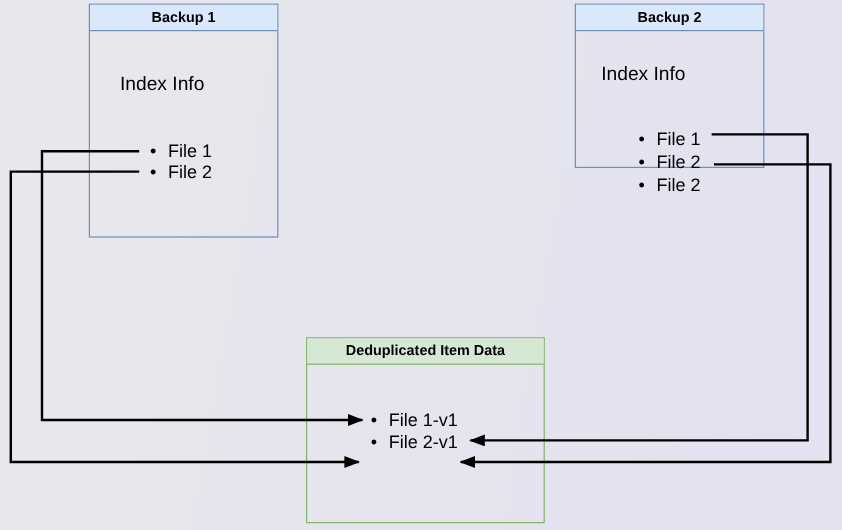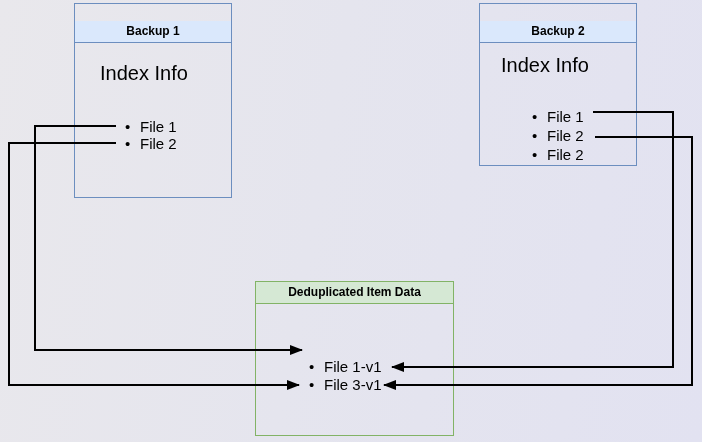--- a/index.html
+++ b/index.html
@@ -33,31 +33,31 @@
     height: 22px;
     line-height: 21px;
     text-align: center;
     font-size: 12px;
     font-weight: bold;
     color: #000;
     border-bottom: 1.5px solid;
     border-color: inherit;
   }
   .node.blue  { border-color: #6c8ebf; }
-  .node.blue .hdr  { background: #dae8fc; border-color: #6c8ebf; margin-top: 17px; }
+  .node.blue .hdr  { background: #dae8fc; border-color: #6c8ebf; }
   .node.green { border-color: #82b366; }
   .node.green .hdr { background: #d5e8d4; border-color: #82b366; }
 
   #backup1 { left: 74px;  top: 3px;   width: 158px; height: 195px; }
-  #backup2 { left: 479px; top: 3px;   width: 158px; height: 163px; }
+  #backup2 { left: 479px; top: 3px;   width: 158px; height: 137px; }
   #dedup   { left: 255px; top: 281px; width: 199px; height: 155px; }
 
   .subtitle {
     position: absolute;
-    font-size: 20px;
+    font-size: 16px;
     color: #000;
     white-space: nowrap;
   }
   #backup1 .subtitle { left: 25px; top: 58px; }
   #backup2 .subtitle { left: 21px; top: 50px; }
 
   ul.filelist {
     position: absolute;
     margin: 0;
     padding: 0;
@@ -70,21 +70,21 @@
   }
   ul.filelist li::before {
     content: "\2022";
     display: inline-block;
     width: 15px;
   }
   #backup1 ul.filelist { left: 50px; top: 114px; }
   #backup1 ul.filelist li { line-height: 17px; }
   #backup2 ul.filelist { left: 52px; top: 103px; }
   #backup2 ul.filelist li { line-height: 19px; }
-  #dedup ul.filelist { left: 53px; top: 60px; margin-top: 16px; }
+  #dedup ul.filelist { left: 53px; top: 60px; }
   #dedup ul.filelist li { line-height: 17.5px; }
 </style>
 </head>
 <body>
 
 <div class="canvas">
 
   <svg class="wires" viewBox="0 0 702 442" xmlns="http://www.w3.org/2000/svg">
     <defs>
       <marker id="arrowhead" markerUnits="userSpaceOnUse" markerWidth="13" markerHeight="10" refX="12" refY="5" orient="auto">
@@ -113,17 +113,17 @@
       <li>File 1</li>
       <li>File 2</li>
       <li>File 2</li>
     </ul>
   </div>
 
   <div class="node green" id="dedup">
     <div class="hdr">Deduplicated Item Data</div>
     <ul class="filelist">
       <li>File 1-v1</li>
-      <li>File 3-v1</li>
+      <li>File 2-v1</li>
     </ul>
   </div>
 
 </div>
 
 </body></html>

